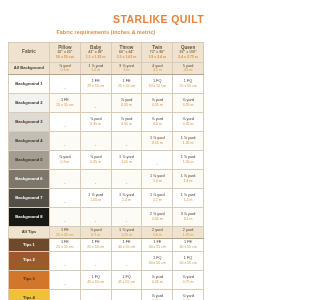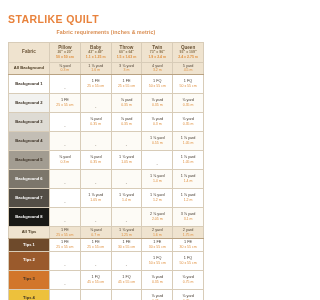--- a/index.html
+++ b/index.html
@@ -15,21 +15,21 @@
   }
   .page {
     width: 212px;
     height: 300px;
     position: relative;
     box-sizing: border-box;
     padding: 0 8px;
     background: #ffffff;
   }
   .title {
-    text-align: left;
+    text-align: right;
     color: #e8823c;
     font-size: 10.5px;
     font-weight: bold;
     letter-spacing: 0.4px;
     margin-top: 14px;
     line-height: 1.1;
   }
   .subtitle {
     text-align: center;
     color: #d98b4e;

